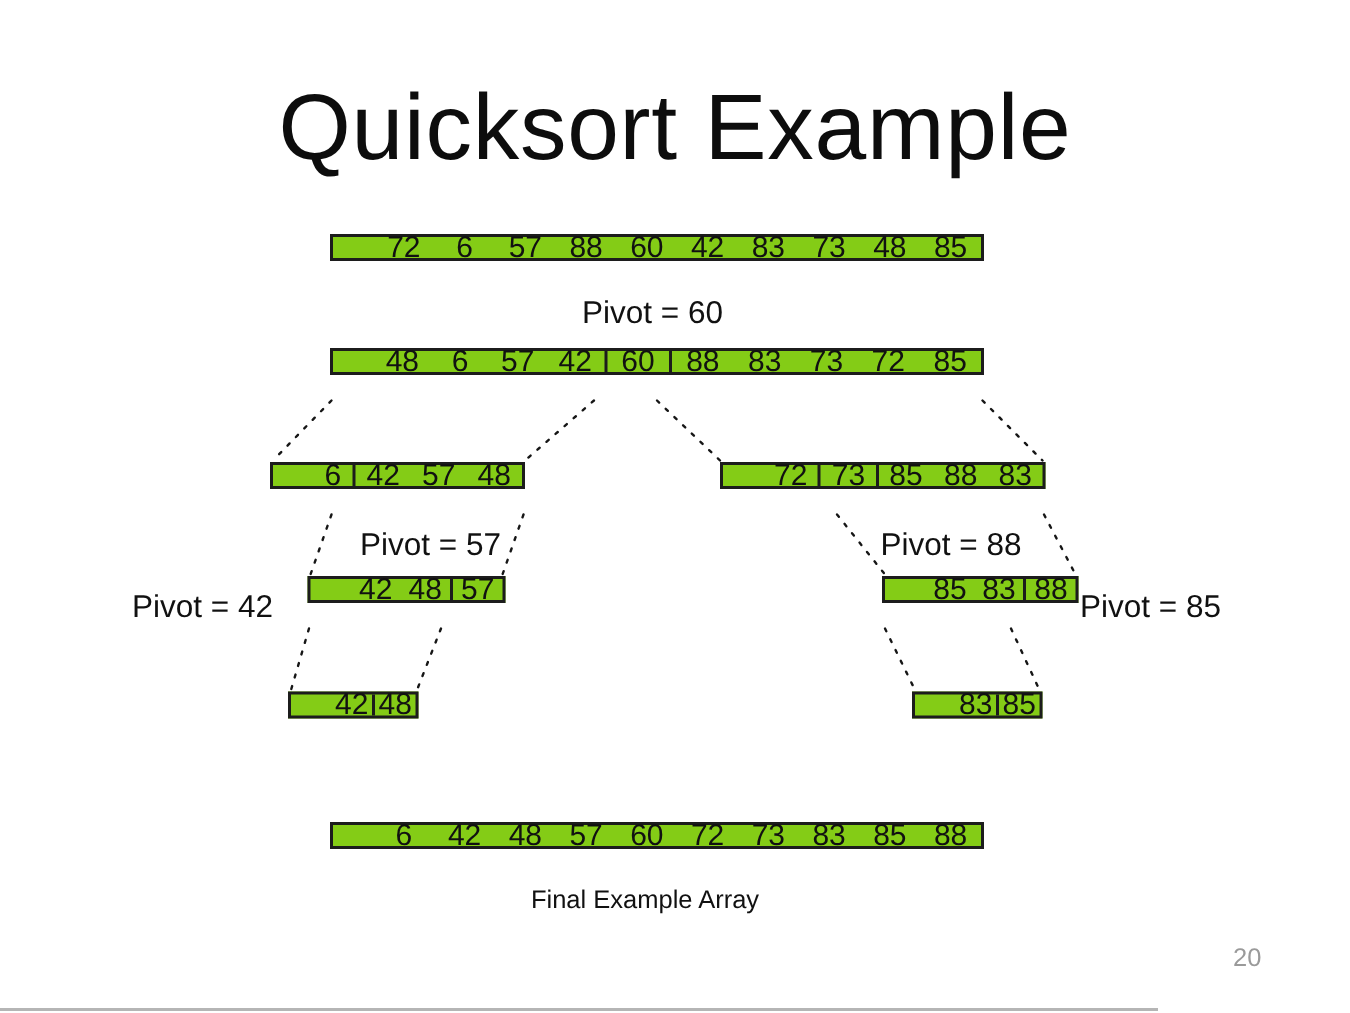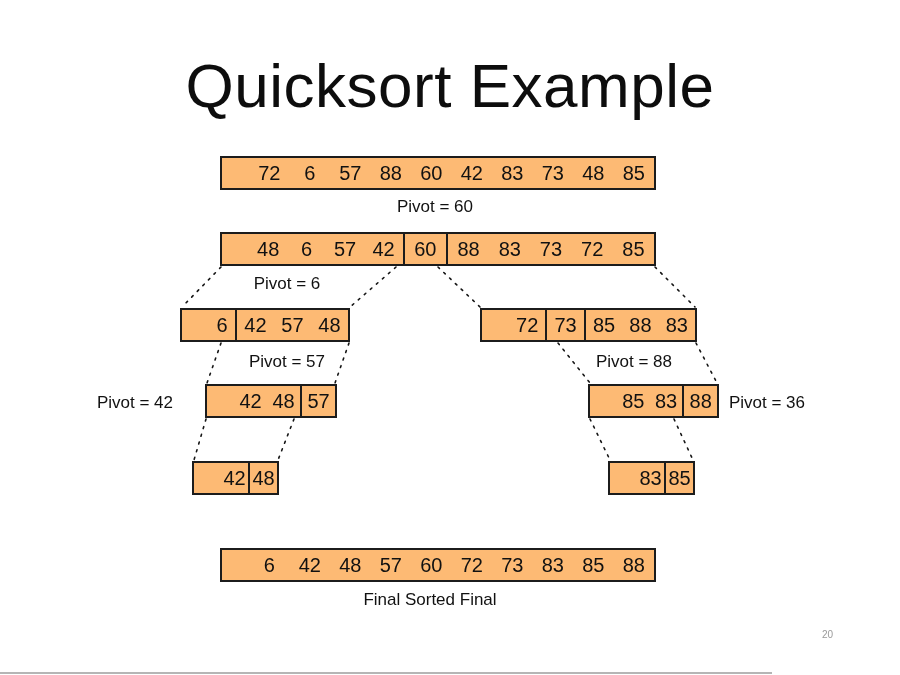--- a/index.html
+++ b/index.html
@@ -18,44 +18,44 @@
     font-size:62px; font-weight:400; letter-spacing:0.5px;
     color:#0d0d0d;
   }
 
   .connectors {
     position:absolute; left:0; top:0;
     pointer-events:none;
   }
 
   .array {
-    position:absolute; height:34px;
+    position:absolute; height:18px;
     display:flex; box-sizing:border-box;
-    border:2px solid #1c1c1c; background:#fdba74;padding-left:27px;
+    border:2px solid #1c1c1c; background:#84cc16;padding-left:27px;
   }
   .seg { display:flex; min-width:0; }
   .seg + .seg { border-left:2px solid #1c1c1c; }
   .cell {
     flex:1; display:flex; align-items:center; justify-content:center;
     font-size:20px; color:#111; white-space:nowrap;
   }
 
   .plabel {
     position:absolute; width:200px; text-align:center;
-    font-size:17px; color:#111; white-space:nowrap;
+    font-size:21px; color:#111; white-space:nowrap;
   }
 
   .caption {
     position:absolute; width:260px; text-align:center;
     font-size:17px; color:#111;
   }
 
   .page-number {
     position:absolute; left:822px; top:629px;
-    font-size:10px; color:#9a9a9a;
+    font-size:17px; color:#9a9a9a;
   }
 
   .bottom-edge {
     position:absolute; left:0; top:672px;
     width:772px; height:2px; background:#b5b5b5;
   }
 </style>
 </head>
 <body>
 
@@ -107,21 +107,20 @@
         <span class="cell">60</span>
       </div>
       <div class="seg" style="flex-grow: 5;">
         <span class="cell">88</span>
         <span class="cell">83</span>
         <span class="cell">73</span>
         <span class="cell">72</span>
         <span class="cell">85</span>
       </div>
     </div>
-  <div class="plabel" style="left:187px; top:274px;">Pivot = 6</div>
 
   <div class="array" style="left:180px; top:308px; width:170px;">
       <div class="seg" style="flex-grow: 1;">
         <span class="cell">6</span>
       </div>
       <div class="seg" style="flex-grow: 3;">
         <span class="cell">42</span>
         <span class="cell">57</span>
         <span class="cell">48</span>
       </div>
@@ -154,21 +153,21 @@
     </div>
   <div class="array" style="left:588px; top:384px; width:131px;">
       <div class="seg" style="flex-grow: 2;">
         <span class="cell">85</span>
         <span class="cell">83</span>
       </div>
       <div class="seg" style="flex-grow: 1;">
         <span class="cell">88</span>
       </div>
     </div>
-  <div class="plabel" style="left:667px; top:393px;">Pivot = 36</div>
+  <div class="plabel" style="left:667px; top:393px;">Pivot = 85</div>
 
   <div class="array" style="left:192px; top:461px; width:87px;">
       <div class="seg" style="flex-grow: 1;">
         <span class="cell">42</span>
       </div>
       <div class="seg" style="flex-grow: 1;">
         <span class="cell">48</span>
       </div>
     </div>
   <div class="array" style="left:608px; top:461px; width:87px;">
@@ -187,17 +186,17 @@
         <span class="cell">48</span>
         <span class="cell">57</span>
         <span class="cell">60</span>
         <span class="cell">72</span>
         <span class="cell">73</span>
         <span class="cell">83</span>
         <span class="cell">85</span>
         <span class="cell">88</span>
       </div>
     </div>
-  <div class="caption" style="left:300px; top:590px;">Final Sorted Final</div>
+  <div class="caption" style="left:300px; top:590px;">Final Example Array</div>
 
   <div class="page-number">20</div>
   <div class="bottom-edge"></div>
 </div>
 
 </body></html>

